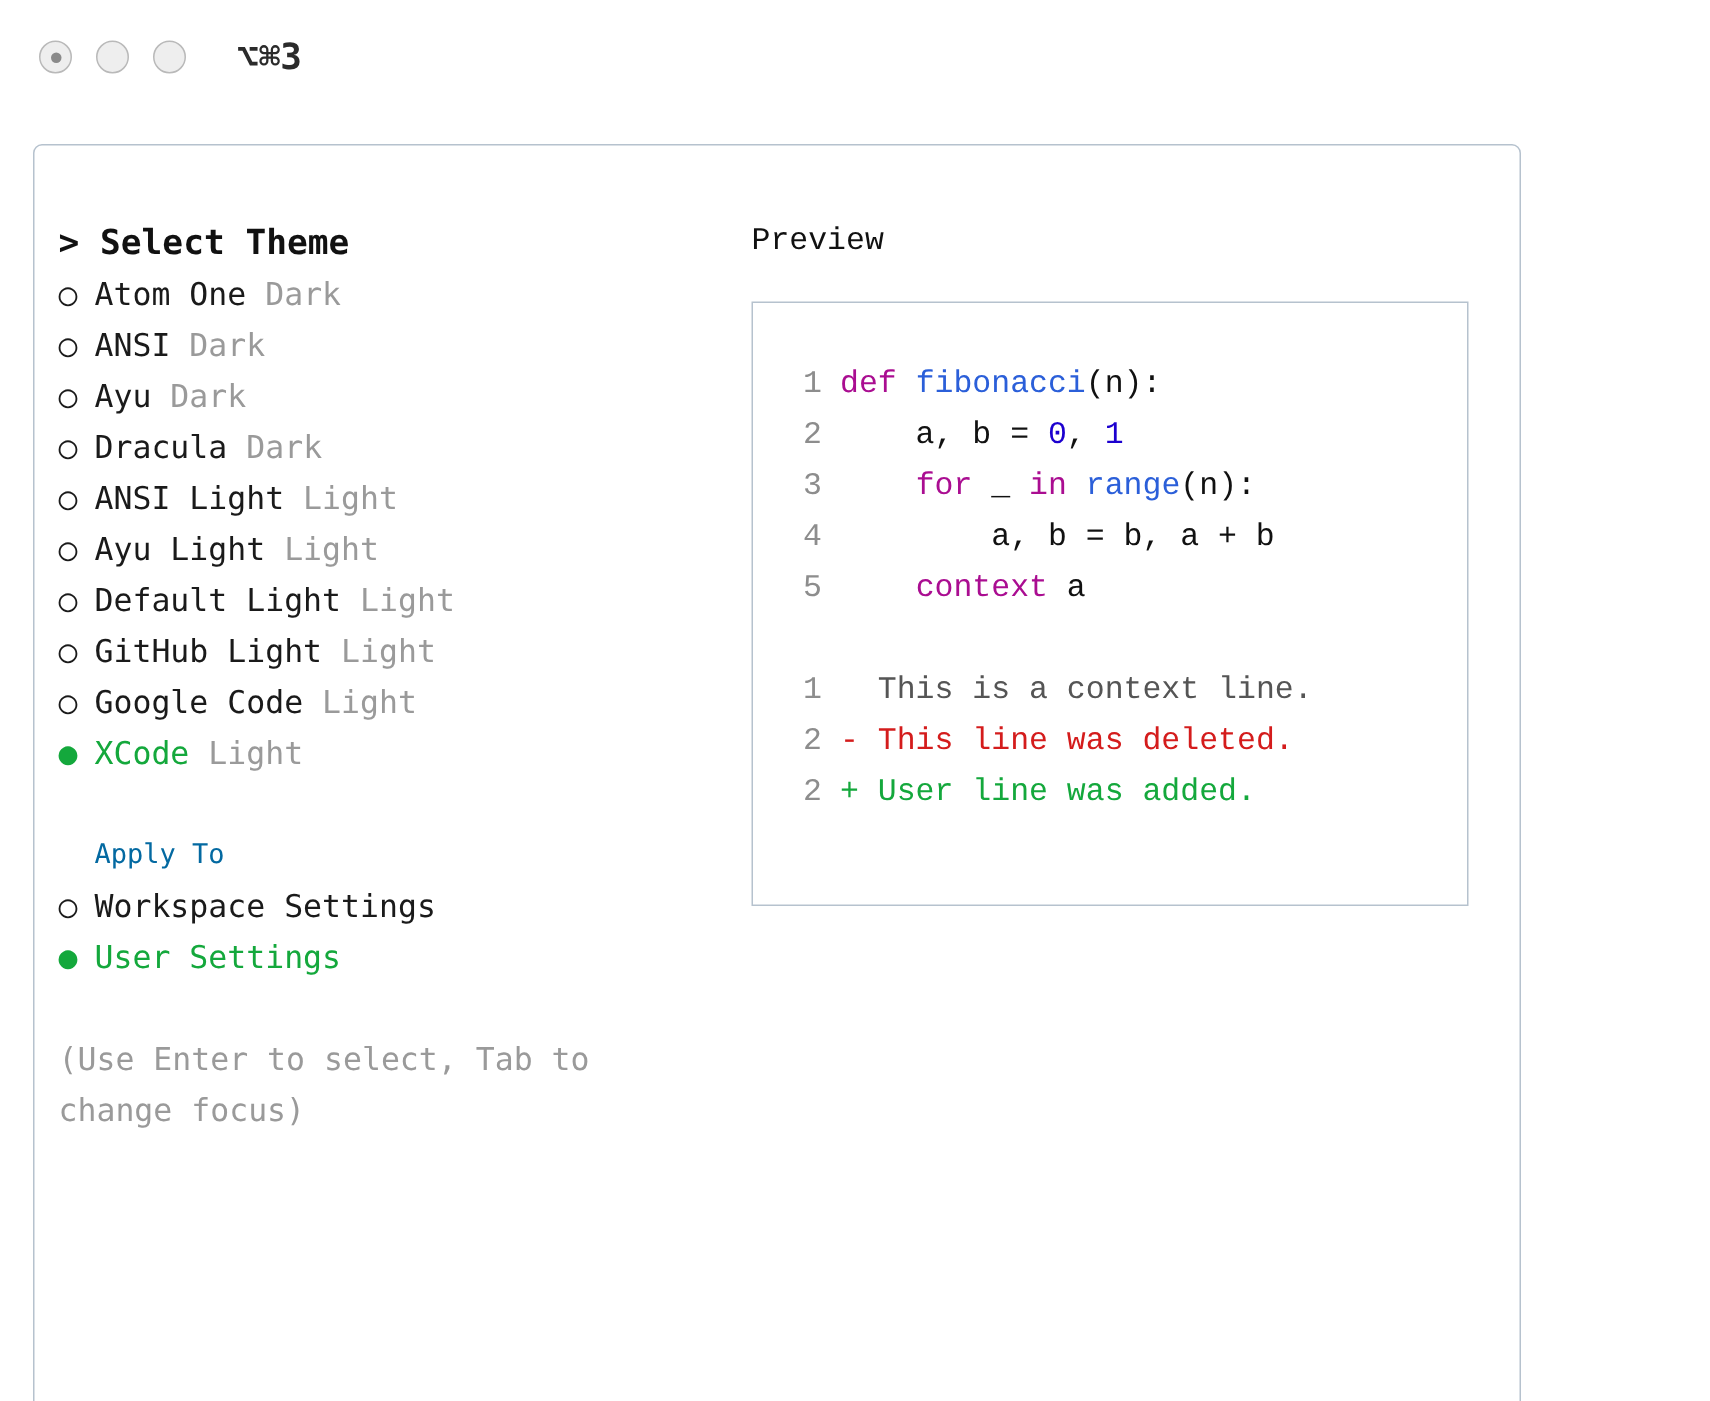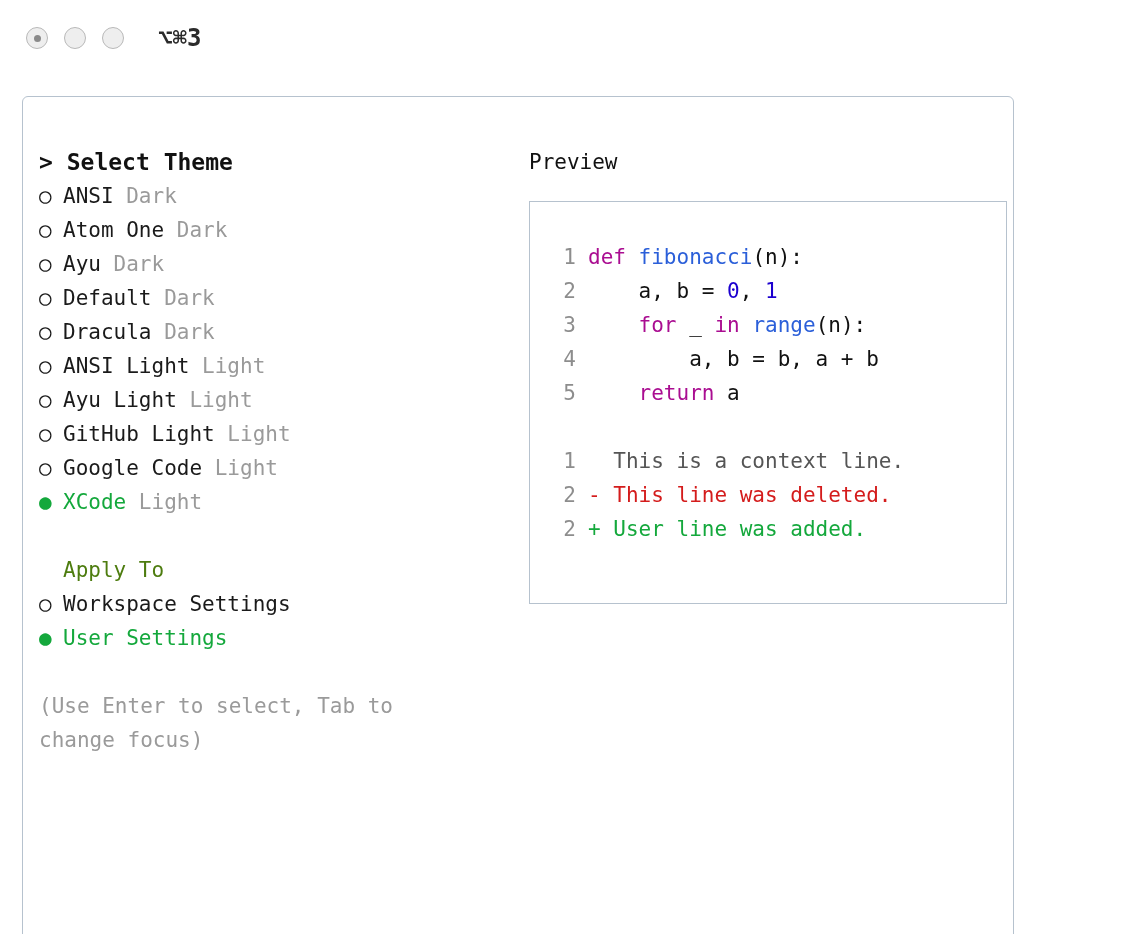--- a/index.html
+++ b/index.html
@@ -75,23 +75,24 @@
     width: 100%; height: 100%;
   }
   .left-col {
     position: absolute;
     left: 16px;
     top: 48px;
     width: 440px;
   }
   .right-col {
     position: absolute;
-    left: 506px;
+    left: 478px;
     top: 48px;
     width: 500px;
+    font-family: Liberation Mono, monospace;
   }
   .header-line {
     font-size: 23px;
     font-weight: bold;
     color: #111111;
     line-height: 34px;
     white-space: pre;
   }
   .opt {
     font-size: 21px;
@@ -111,22 +112,22 @@
   .opt .variant {
     color: #9a9a9a;
   }
   .opt.selected .variant {
     color: #9a9a9a;
   }
   .section-gap {
     height: 34px;
   }
   .apply-header {
-    font-size: 21px;
-    color: #4d7c0f;
+    font-size: 18px;
+    color: #0369a1;
     line-height: 34px;
     white-space: pre;
     padding-left: 24px;
   }
   .hint {
     margin-top: 34px;
     font-size: 21px;
     color: #9a9a9a;
     line-height: 34px;
     white-space: pre-wrap;
@@ -180,27 +181,27 @@
     <div class="title-shortcut">⌥⌘3</div>
   </div>
 
   <div class="panel">
     <div class="cols">
 
       <div class="left-col">
         <div class="header-line"><span>&gt; </span><span>Select Theme</span></div>
 
         <div id="theme-list">
+            <div class="opt"><span class="marker">○</span><span class="label">Atom One</span><span class="variant"> Dark</span></div>
             <div class="opt"><span class="marker">○</span><span class="label">ANSI</span><span class="variant"> Dark</span></div>
-            <div class="opt"><span class="marker">○</span><span class="label">Atom One</span><span class="variant"> Dark</span></div>
             <div class="opt"><span class="marker">○</span><span class="label">Ayu</span><span class="variant"> Dark</span></div>
-            <div class="opt"><span class="marker">○</span><span class="label">Default</span><span class="variant"> Dark</span></div>
             <div class="opt"><span class="marker">○</span><span class="label">Dracula</span><span class="variant"> Dark</span></div>
             <div class="opt"><span class="marker">○</span><span class="label">ANSI Light</span><span class="variant"> Light</span></div>
             <div class="opt"><span class="marker">○</span><span class="label">Ayu Light</span><span class="variant"> Light</span></div>
+            <div class="opt"><span class="marker">○</span><span class="label">Default Light</span><span class="variant"> Light</span></div>
             <div class="opt"><span class="marker">○</span><span class="label">GitHub Light</span><span class="variant"> Light</span></div>
             <div class="opt"><span class="marker">○</span><span class="label">Google Code</span><span class="variant"> Light</span></div>
             <div class="opt selected"><span class="marker">●</span><span class="label">XCode</span><span class="variant"> Light</span></div>
           </div>
 
         <div class="section-gap"></div>
 
         <div class="apply-header">Apply To</div>
         <div id="apply-list">
             <div class="opt"><span class="marker">○</span><span class="label">Workspace Settings</span></div>
@@ -211,21 +212,21 @@
       </div>
 
       <div class="right-col">
         <div class="preview-title">Preview</div>
         <div class="preview-box">
           <div id="code-block">
               <div class="code-line"><span class="ln">1</span><span class="kw">def </span><span class="fn">fibonacci</span><span class="plain">(n):</span></div>
               <div class="code-line"><span class="ln">2</span><span class="plain">    a, b = </span><span class="num">0</span><span class="plain">, </span><span class="num">1</span></div>
               <div class="code-line"><span class="ln">3</span><span class="plain">    </span><span class="kw">for</span><span class="plain"> _ </span><span class="kw">in</span><span class="plain"> </span><span class="fn">range</span><span class="plain">(n):</span></div>
               <div class="code-line"><span class="ln">4</span><span class="plain">        a, b = b, a + b</span></div>
-              <div class="code-line"><span class="ln">5</span><span class="plain">    </span><span class="kw">return</span><span class="plain"> a</span></div>
+              <div class="code-line"><span class="ln">5</span><span class="plain">    </span><span class="kw">context</span><span class="plain"> a</span></div>
             </div>
           <div class="blank-gap"></div>
           <div id="diff-block">
               <div class="code-line"><span class="ln">1</span><span class="diff-ctx"> </span><span class="diff-ctx"> This is a context line.</span></div>
               <div class="code-line"><span class="ln">2</span><span class="diff-del">-</span><span class="diff-del"> This line was deleted.</span></div>
               <div class="code-line"><span class="ln">2</span><span class="diff-add">+</span><span class="diff-add"> User line was added.</span></div>
             </div>
         </div>
       </div>
 

